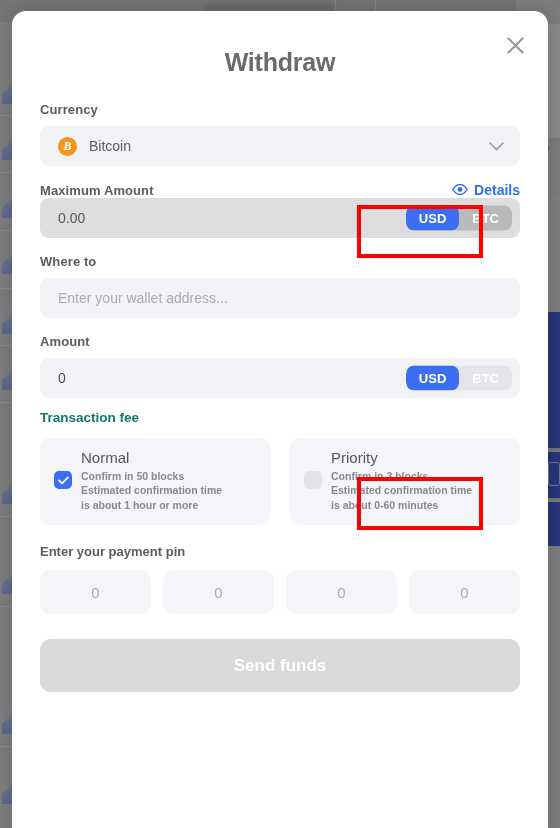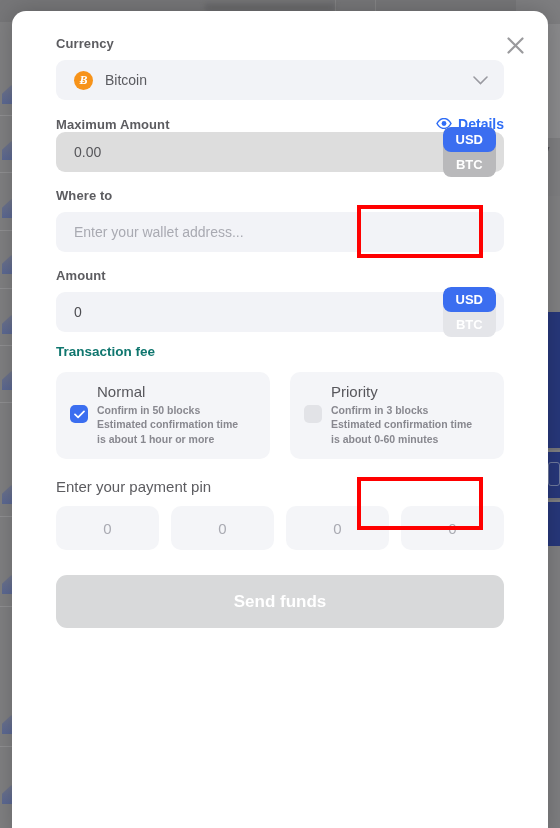--- a/index.html
+++ b/index.html
@@ -64,21 +64,21 @@
     width: 30px; height: 30px; cursor: pointer;
     display: flex; align-items: center; justify-content: center;
   }
   .close-btn svg { display: block; }
 
   .modal-title {
     text-align: center; font-size: 25px; font-weight: bold;
     color: #6a6a6d; margin-top: 37px; letter-spacing: -0.2px;
   }
 
-  .body { padding: 0 44px; margin-top: 25px; }
+  .body { padding: 0 28px; margin-top: 25px; }
 
   .field-label {
     font-size: 13px; font-weight: bold; color: #5c5c60;
     margin-bottom: 9px; letter-spacing: 0.1px;
   }
   .label-row {
     display: flex; align-items: flex-end; justify-content: space-between;
   }
   .label-row .field-label { margin-bottom: 0; }
 
@@ -105,21 +105,21 @@
     width: 19px; height: 19px; border-radius: 50%; background: #f7931a;
     color: #fff; font-size: 12px; font-weight: bold;
     display: flex; align-items: center; justify-content: center;
     font-family: "Liberation Serif", serif; font-style: italic;
   }
   .select .sel-text { margin-left: 12px; font-size: 14px; color: #5a5a5f; flex: 1; }
 
   
   .unit-toggle {
     position: absolute; right: 8px; top: 50%; transform: translateY(-50%);
-    display: flex; border-radius: 8px; overflow: hidden; cursor: pointer; flex-direction: column;
+    display: flex; border-radius: 8px; overflow: hidden; cursor: pointer;
   }
   .unit-toggle .opt {
     padding: 6px 13px; font-size: 13px; font-weight: bold; line-height: 1;
     display: flex; align-items: center; justify-content: center; min-width: 52px;
   }
   .unit-toggle .opt.on { background: #3b6ef0; color: #ffffff; border-radius: 8px; }
   .unit-toggle .opt.off { color: #ffffff; }
   .tg-wrap-dark { background: #b9b9bb; border-radius: 8px; }
   .tg-wrap-light { background: #e4e5e9; border-radius: 8px; }
 
@@ -146,21 +146,21 @@
     margin-left: 27px; margin-bottom: 3px;
   }
   .fee-row { display: flex; gap: 9px; }
   .fee-check {
     width: 18px; height: 18px; border-radius: 5px; background: #e2e3e7;
     flex: none; margin-top: 2px;
   }
   .fee-check.on { background: #3b6ef0; display: flex; align-items: center; justify-content: center; }
   .fee-desc { font-size: 10.5px; line-height: 1.38; color: #88888f; font-weight: bold; }
 
-  .pin-label { font-size: 15px; font-weight: normal; color: #5c5c60; margin-top: 19px; }
+  .pin-label { font-size: 13px; font-weight: bold; color: #5c5c60; margin-top: 19px; }
   .pin-row { display: flex; gap: 12px; margin-top: 11px; }
   .pin-box {
     flex: 1; height: 44px; border-radius: 10px; background: #f4f5f8;
     display: flex; align-items: center; justify-content: center;
     font-size: 15px; color: #a9aab2; cursor: text;
   }
 
   .send-btn {
     margin-top: 25px; height: 53px; border-radius: 11px;
     background: #d8d9da; color: #ffffff; font-size: 17px; font-weight: bold;
@@ -216,20 +216,21 @@
 </div>
 
 <div class="modal">
 
   <div class="close-btn">
     <svg width="17" height="17" viewBox="0 0 17 17" aria-hidden="true">
       <path d="M1.5 1.5 L15.5 15.5 M15.5 1.5 L1.5 15.5" stroke="#9a9a9d" stroke-width="2.2" stroke-linecap="round"></path>
     </svg>
   </div>
 
+  <div class="modal-title">Withdraw</div>
 
   <div class="body">
 
     
     <div class="field-label">Currency</div>
     <div class="select">
       <span class="btc-coin">Ƀ</span>
       <span class="sel-text">Bitcoin</span>
       <span>
         <svg width="15" height="9" viewBox="0 0 15 9" aria-hidden="true">

